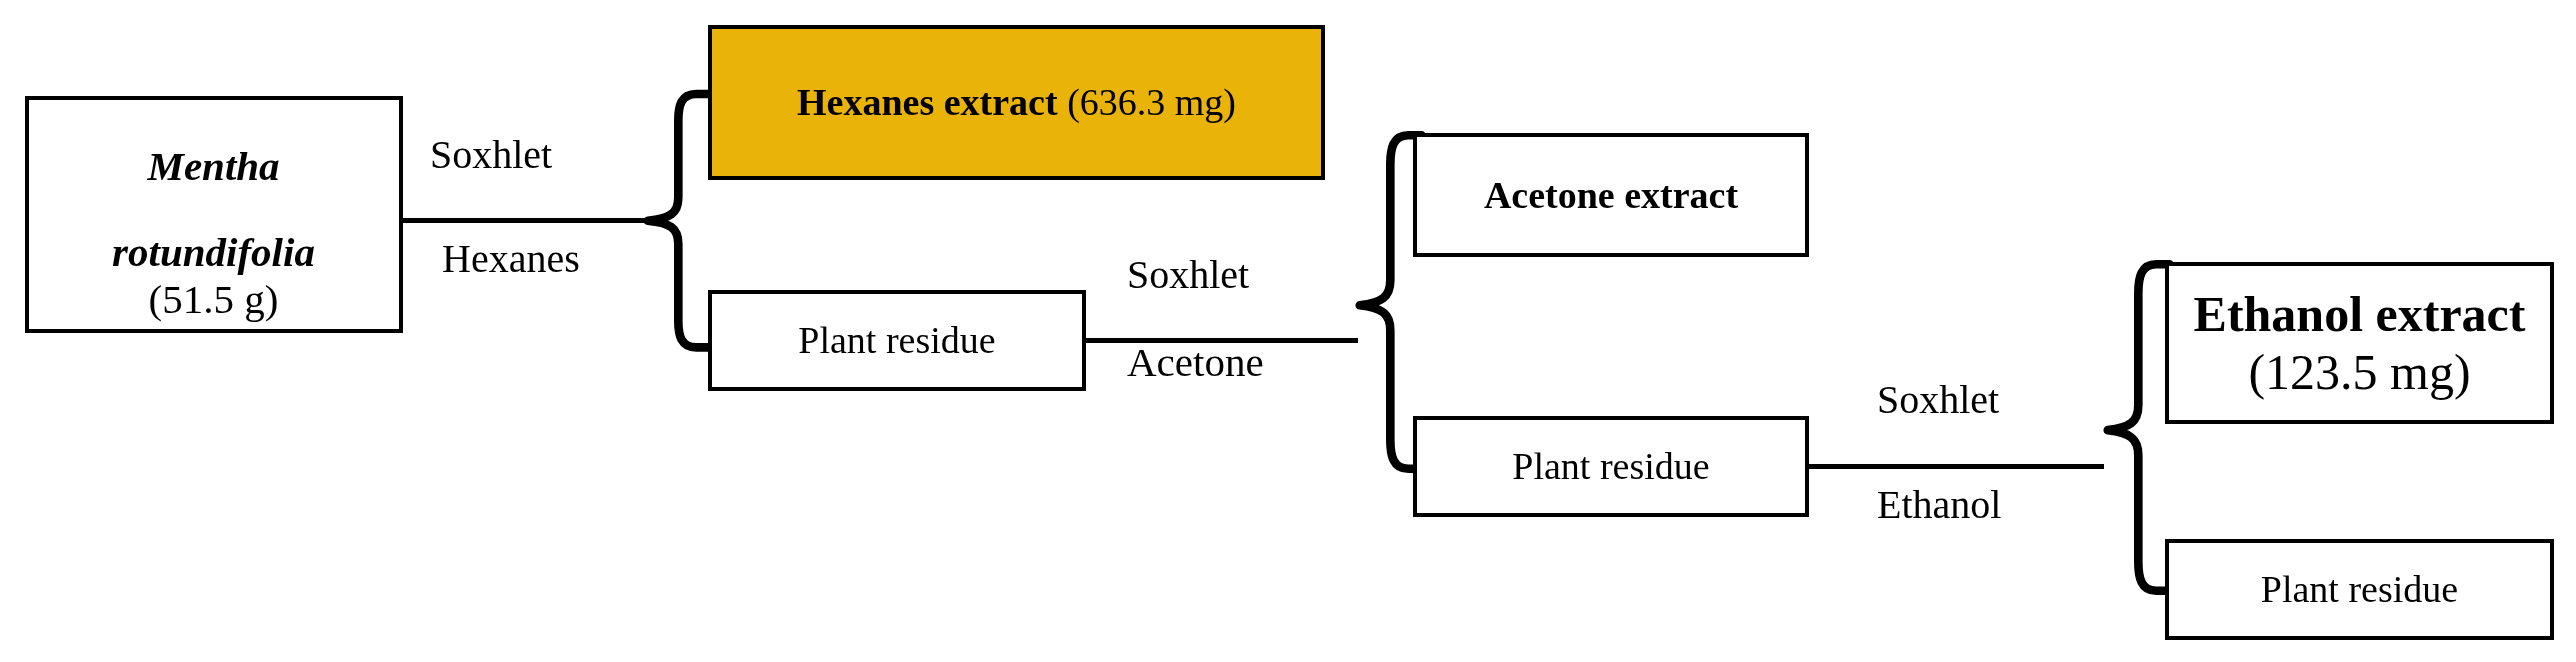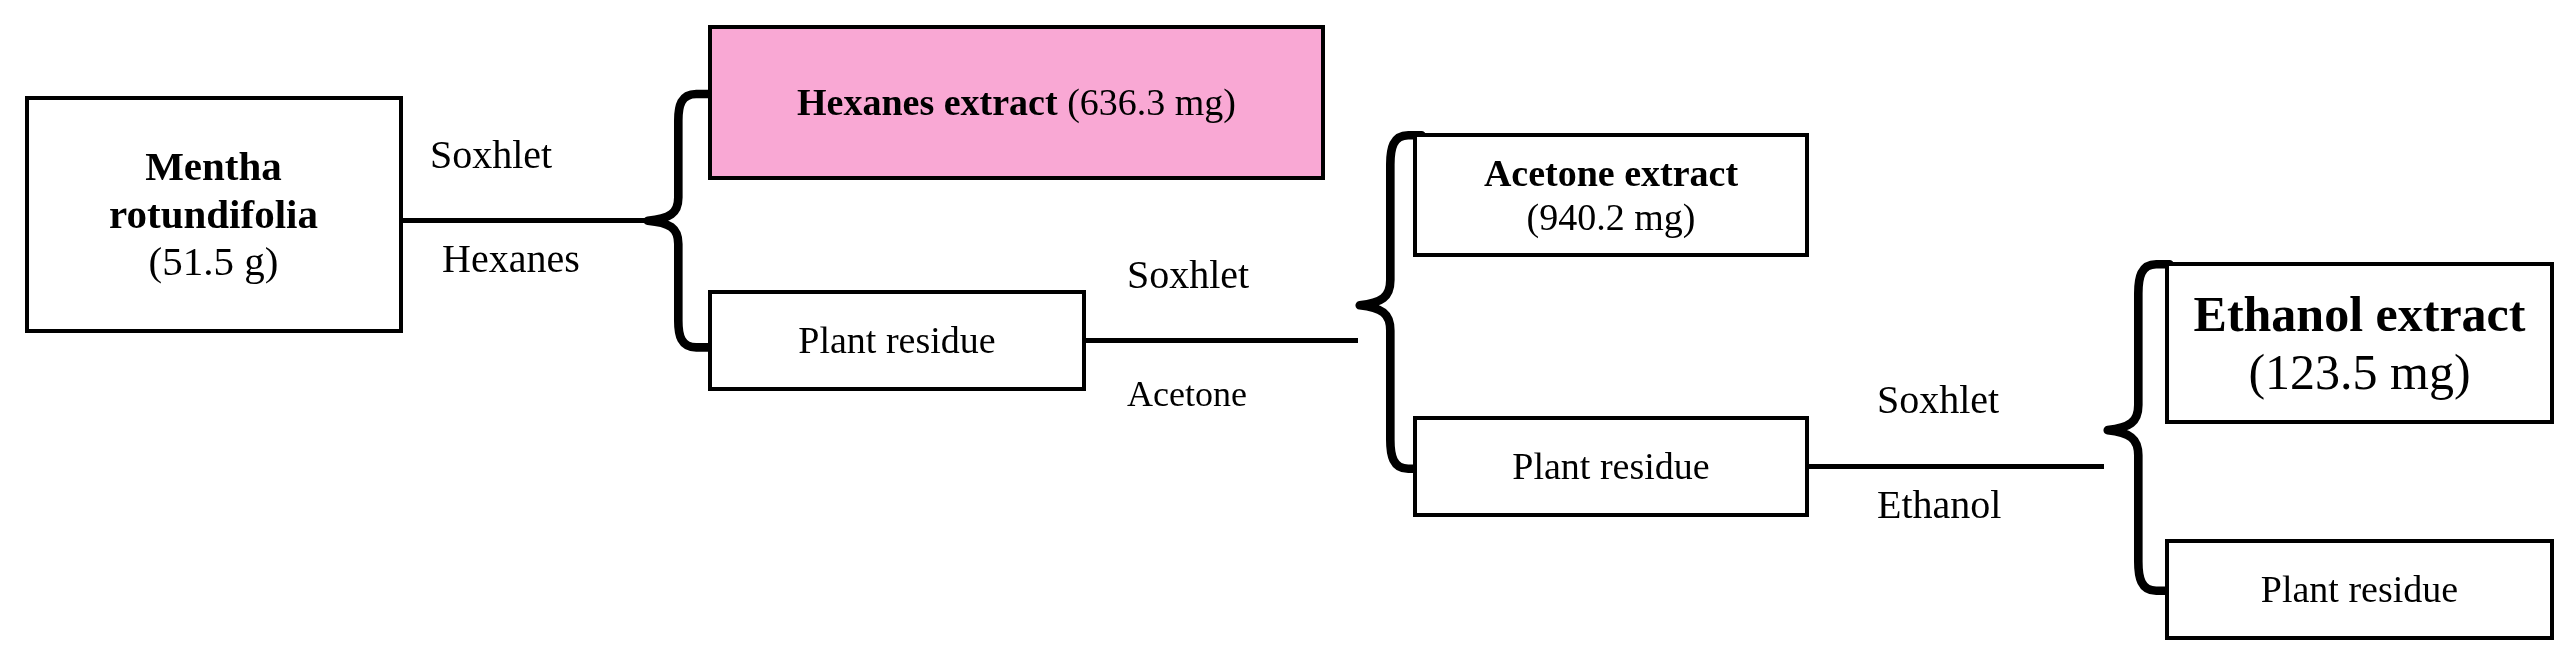--- a/index.html
+++ b/index.html
@@ -11,24 +11,24 @@
     border:4.6px solid #000;
     background:#ffffff;
     box-sizing:border-box;
     display:flex;
     flex-direction:column;
     align-items:center;
     justify-content:center;
     text-align:center;
     line-height:1.16;
   }
-  .node.green{background:#f9a8d4;}
+  .node.green{background:#eab308;}
   .node .ln{display:block;white-space:nowrap;}
   .b{font-weight:bold;}
-  .i{font-weight:bold;}
+  .i{font-style:italic;font-weight:bold;margin-top:38px;}
 
   
   .hline{position:absolute;background:#000;height:5.3px;}
   .conn-label{position:absolute;white-space:nowrap;}
 
   .brace{position:absolute;}
   .brace svg{display:block;}
 </style>
 </head>
 <body>
@@ -57,31 +57,30 @@
       <span>(636.3 mg)</span>
     </span>
   </div>
 
   <div class="node" style="left:708px;top:290px;width:378px;height:101px;font-size:38px;">
     <span class="ln">Plant residue</span>
   </div>
 
   <div class="hline" style="left:1086px;top:338px;width:272px;"></div>
   <div class="conn-label" style="left:1127px;top:251px;font-size:40px;">Soxhlet</div>
-  <div class="conn-label" style="left:1127px;top:373px;font-size:36px;">Acetone</div>
+  <div class="conn-label" style="left:1127px;top:338px;font-size:41px;">Acetone</div>
 
   <div class="brace" style="left:1345px;top:126px;width:80px;height:352px;">
     <svg width="80" height="352" viewBox="0 0 120 530">
       <path d="M 115 14 L 95 14 C 72 14 68 34 68 58 L 68 232 C 68 258 55 266 22 270 C 55 274 68 282 68 308 L 68 472 C 68 496 72 516 95 516 L 115 516" fill="none" stroke="#000" stroke-width="13" stroke-linecap="round" stroke-linejoin="round"></path>
     </svg>
   </div>
 
   <div class="node" style="left:1413px;top:133px;width:396px;height:124px;font-size:38px;">
     <span class="ln b">Acetone extract</span>
-    <span class="ln">(940.2 mg)</span>
   </div>
 
   <div class="node" style="left:1413px;top:416px;width:396px;height:101px;font-size:38px;">
     <span class="ln">Plant residue</span>
   </div>
 
   <div class="hline" style="left:1809px;top:464px;width:295px;"></div>
   <div class="conn-label" style="left:1877px;top:376px;font-size:40px;">Soxhlet</div>
   <div class="conn-label" style="left:1877px;top:481px;font-size:40px;text-align:center;">Ethanol</div>
 

